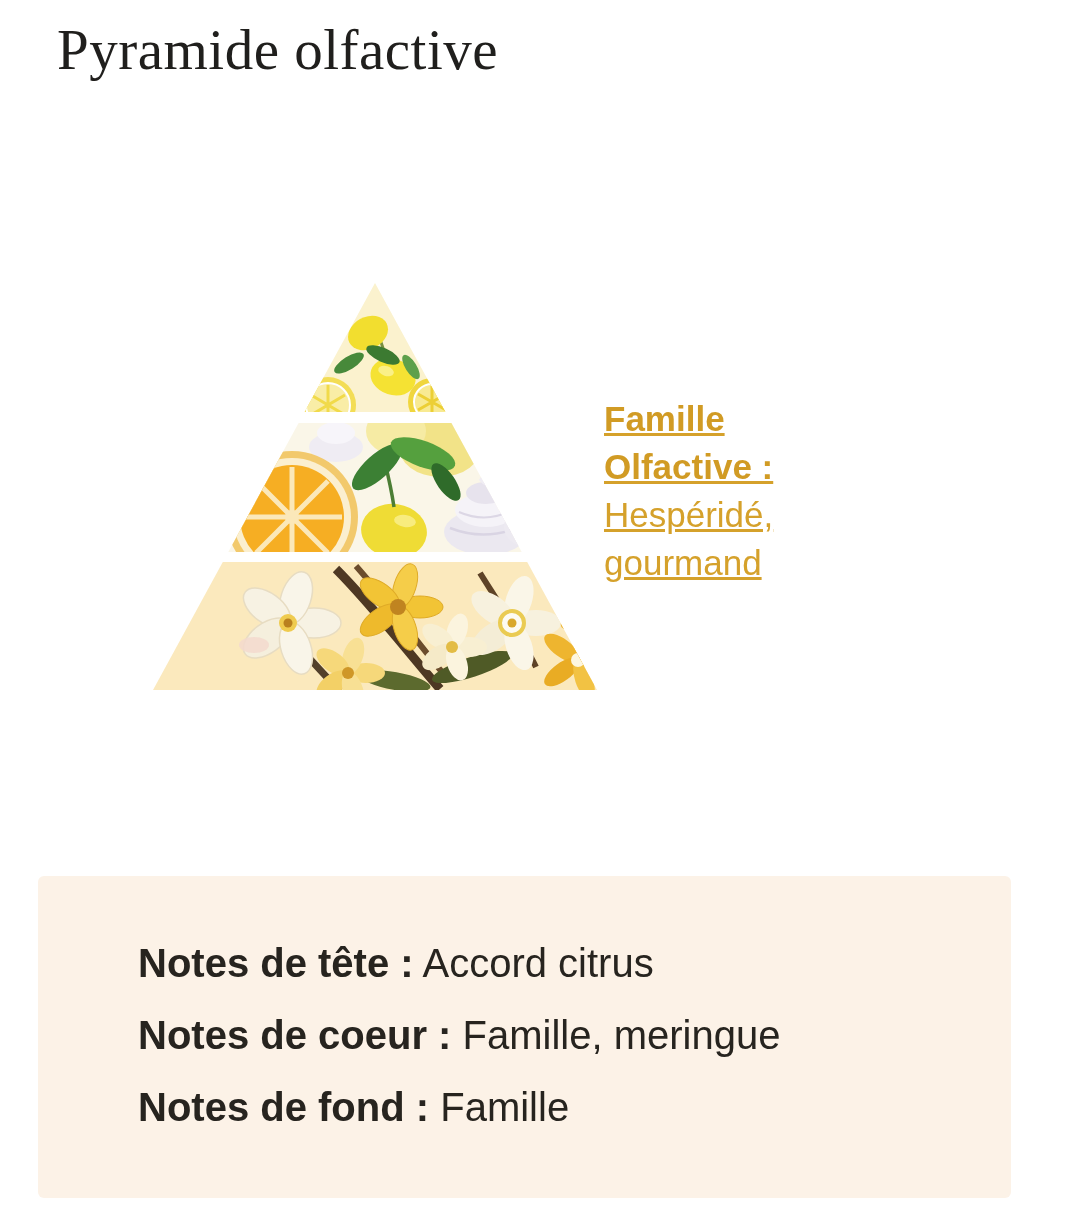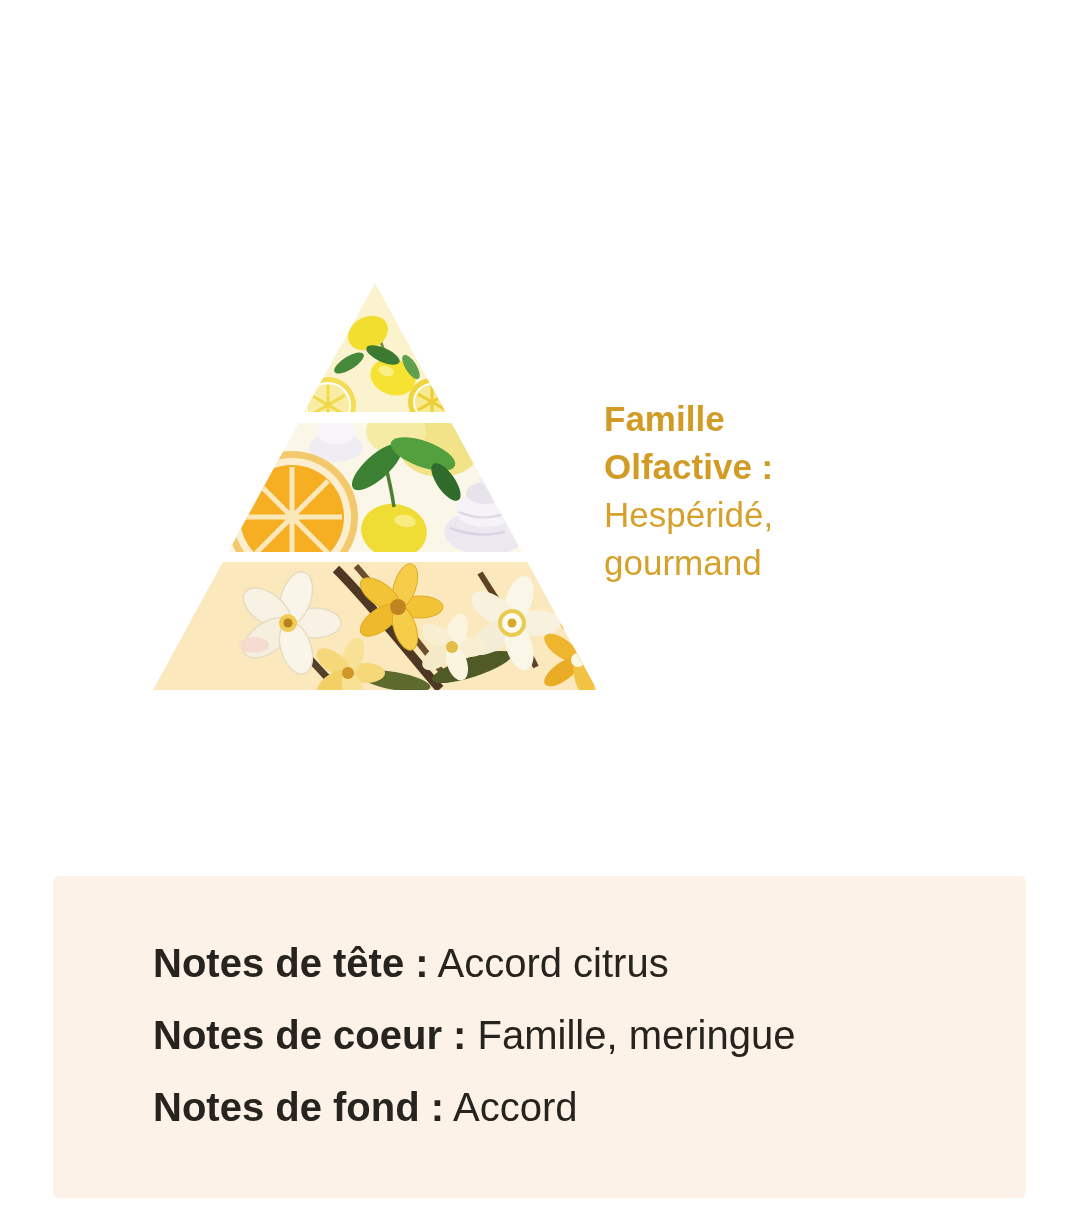--- a/index.html
+++ b/index.html
@@ -31,25 +31,26 @@
     height: 420px;
   }
   .family {
     position: absolute;
     left: 604px;
     top: 395px;
     width: 250px;
     font-size: 35px;
     line-height: 48px;
     color: #d5a12b;
+    text-decoration: underline;
   }
   .family .family-label { font-weight: 700; color: #d19b24; }
   .notes-panel {
     position: absolute;
-    left: 53px;
+    left: 38px;
     top: 876px;
     width: 973px;
     height: 322px;
     box-sizing: border-box;
     background: #fcf2e7;
     border-radius: 6px;
     padding: 51px 40px 0 100px;
   }
   .note {
     margin: 0;
@@ -58,20 +59,21 @@
     color: #27241f;
     white-space: nowrap;
   }
   .note .note-label { font-weight: 700; }
 </style>
 </head>
 <body>
 
 <div class="page">
 
+  <h2 class="title">Pyramide olfactive</h2>
 
   <div class="pyramid-wrap">
     <svg width="460" height="420" viewBox="0 0 460 420">
       <defs>
         <clipPath id="tier-top">
             <path d="M235 8 L305.4 137 L164.6 137 Z"></path>
           </clipPath>
         <clipPath id="tier-mid">
             <path d="M158.6 148 L311.4 148 L381.7 277 L88.3 277 Z"></path>
           </clipPath>
@@ -230,17 +232,17 @@
     <p class="note">
       <span class="note-label">Notes de tête&nbsp;:</span>
       <span class="note-value">Accord citrus</span>
     </p>
     <p class="note">
       <span class="note-label">Notes de coeur&nbsp;:</span>
       <span class="note-value">Famille, meringue</span>
     </p>
     <p class="note">
       <span class="note-label">Notes de fond&nbsp;:</span>
-      <span class="note-value">Accord</span>
+      <span class="note-value">Famille</span>
     </p>
   </div>
 
 </div>
 
 </body></html>

